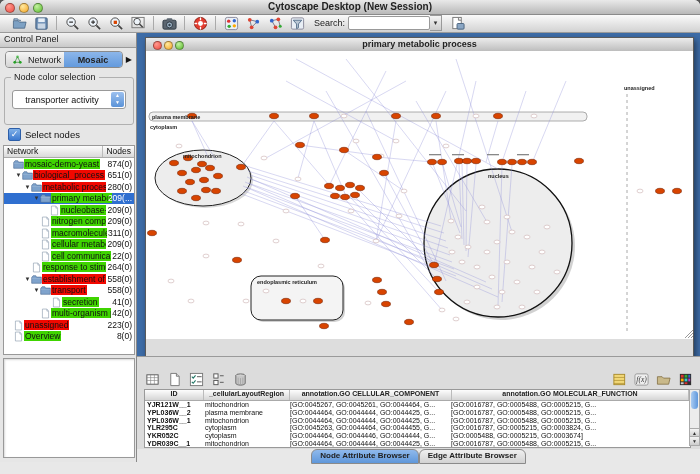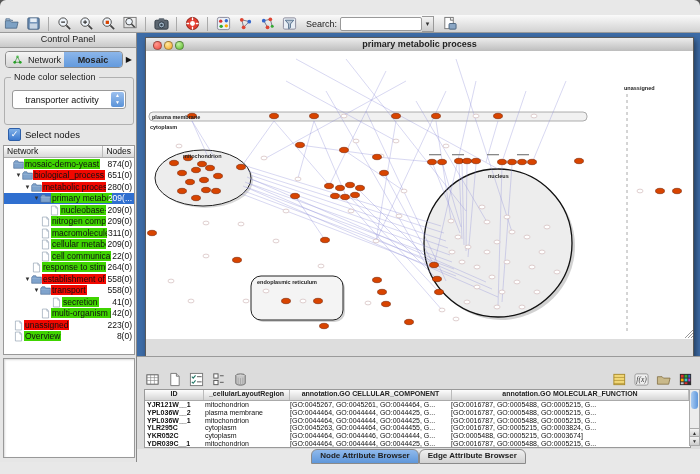--- a/index.html
+++ b/index.html
@@ -9,33 +9,33 @@
   
   #titlebar{left:0;top:0;width:700px;height:14px;background:linear-gradient(#e9e9e9,#b8b8b8);
             border-bottom:1px solid #8a8a8a;}
   .light{position:absolute;top:3px;width:8px;height:8px;border-radius:50%;border:0.5px solid rgba(0,0,0,.35);}
   .red{left:5px;background:radial-gradient(circle at 35% 30%,#ff9a90,#ee4b40);}
   .yellow{left:19px;background:radial-gradient(circle at 35% 30%,#ffe9a0,#f5a623);}
   .green{left:33px;background:radial-gradient(circle at 35% 30%,#c4f2a0,#5bbb2f);}
   #title{position:absolute;left:0;right:0;top:1px;text-align:center;font-weight:bold;font-size:10px;color:#222;}
   
   #toolbar{left:0;top:15px;width:700px;height:18px;background:linear-gradient(#fafafa,#d2d2d2);
-           border-bottom:1px solid #9a9a9a;display:flex;align-items:center;padding-left:0;box-sizing:border-box;}
+           border-bottom:1px solid #9a9a9a;display:flex;align-items:flex-start;padding-left:8px;box-sizing:border-box;}
   .tbicon{width:16px;height:16px;margin:0 3px;display:inline-flex;align-items:center;justify-content:center;}
   .tbicon svg{width:15px;height:15px;}
   .tbsep{width:1px;height:14px;background:#aaa;margin:0 4px;}
   #search-area{display:flex;align-items:center;margin-left:6px;}
   #search-label{font-size:9px;color:#222;margin-right:3px;}
   #search-input{width:76px;height:12px;border:1px solid #999;border-radius:2px;font-size:9px;padding:0 2px;background:#fff;}
   #search-drop{width:11px;height:14px;border:1px solid #999;border-left:none;background:linear-gradient(#f4f4f4,#ccc);
                font-size:7px;text-align:center;line-height:13px;color:#333;}
   
   #control-panel{left:0;top:33px;width:137px;height:429px;background:#e6e6e6;border-right:1px solid #8a8a8a;box-sizing:border-box;}
   .panel-head{height:13px;background:linear-gradient(#f2f2f2,#c9c9c9);border-bottom:1px solid #9a9a9a;
-              font-size:9px;color:#222;padding:1px 4px 0;position:relative;text-align:center;}
+              font-size:9px;color:#222;padding:1px 4px 0;position:relative;}
   .float-btn{position:absolute;right:3px;top:1px;width:11px;height:11px;}
   #cp-tabs{position:absolute;left:5px;top:18px;width:127px;height:17px;display:flex;align-items:center;}
   #cp-tabwrap{display:flex;border:1px solid #8a8a8a;border-radius:4px;overflow:hidden;height:15px;flex:1;}
   .cp-tab{flex:1;display:flex;align-items:center;justify-content:center;font-size:9px;gap:2px;
           background:linear-gradient(#f5f5f5,#d5d5d5);color:#222;}
   .cp-tab.sel{background:linear-gradient(#8cb6ea,#639add);font-weight:bold;}
   #cp-arrow{font-size:8px;margin-left:3px;color:#111;}
   #groupbox{position:absolute;left:4px;top:44px;width:128px;height:46px;border:1px solid #b0b0b0;border-radius:3px;}
   #groupbox-label{position:absolute;left:6px;top:-6px;background:#e6e6e6;padding:0 3px;font-size:9px;color:#222;}
   #combo{position:absolute;left:7px;top:12px;width:112px;height:17px;background:#fff;border:1px solid #999;
@@ -97,20 +97,26 @@
              font-size:7.5px;color:#333;display:flex;align-items:center;}
   #statusbar span{margin-left:12px;}
   #grip{position:absolute;right:1px;bottom:1px;width:10px;height:10px;
         background:repeating-linear-gradient(135deg,transparent,transparent 2px,#999 2px,#999 3px);}
 </style>
 </head>
 <body>
 
 <div id="app">
 
+  <div id="titlebar" class="abs">
+    <span class="light red"></span>
+    <span class="light yellow"></span>
+    <span class="light green"></span>
+    <span id="title">Cytoscape Desktop (New Session)</span>
+  </div>
 
   <div id="toolbar" class="abs">
     <span id="tb-groups" style="display:flex;align-items:center;">
         <span class="tbicon">
           <svg viewBox="0 0 16 16">
             <path d="M2 4.5V3h4l1 1.5h2v1" fill="#a8c2de" stroke="#44607e" stroke-width=".8"></path>
             <path d="M1.5 5h5l1.5 1.5H15L13.5 13h-12z" fill="#7da1c4" stroke="#44607e" stroke-width=".8"></path>
           </svg>
         </span>
         <span class="tbicon">

